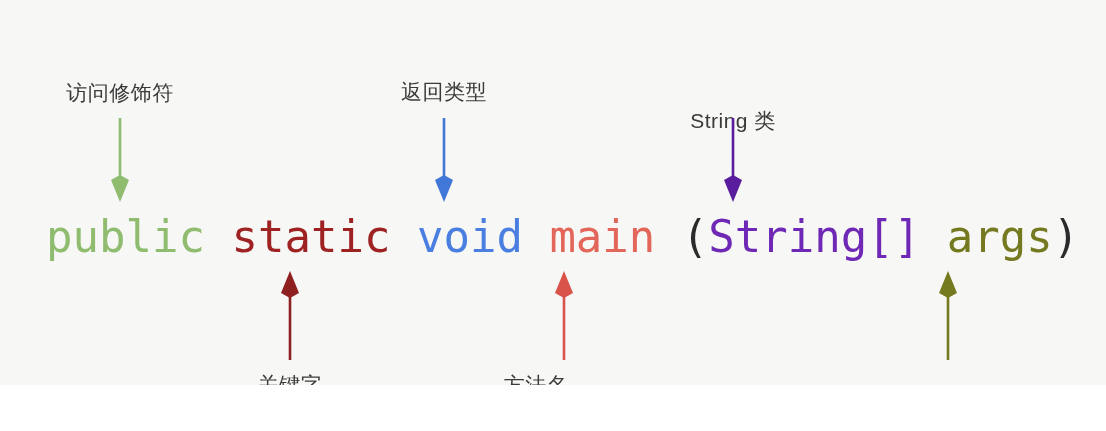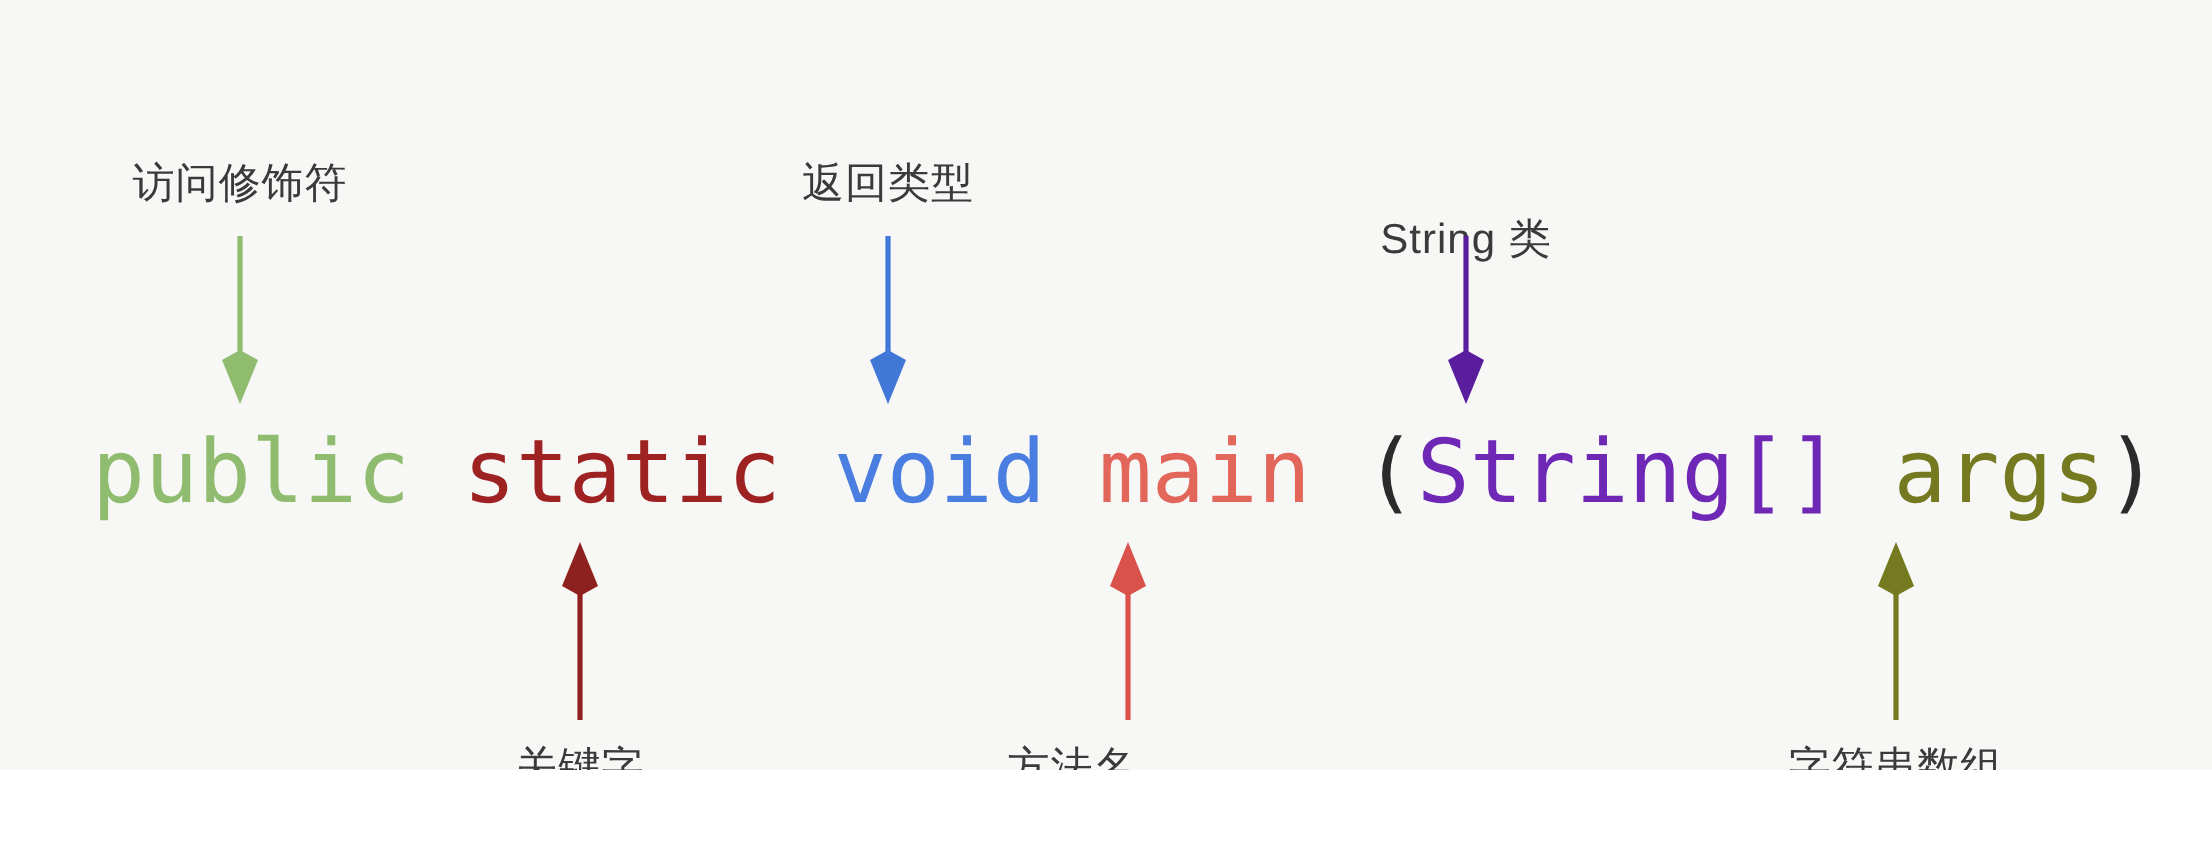--- a/index.html
+++ b/index.html
@@ -100,15 +100,14 @@
     </div>
   <div class="arrow" style="left: 948px; top: 271px; width: 26px; height: 89px;">
       <svg width="26" height="89" viewBox="0 0 26 89">
         <line x1="13" y1="18" x2="13" y2="89" stroke="#75791f" stroke-width="2.6"></line>
         <polygon points="13,0 4,22 13,27 22,22" fill="#75791f"></polygon>
       </svg>
     </div>
 
   <div class="label bottom" style="left: 290px; top: 384px;">关键字</div>
   <div class="label bottom" style="left: 536px; top: 384px;">方法名</div>
-  <div class="label bottom" style="left: 948px; top: 384px;">字符串数组</div>
 
 </div>
 
 </body></html>

